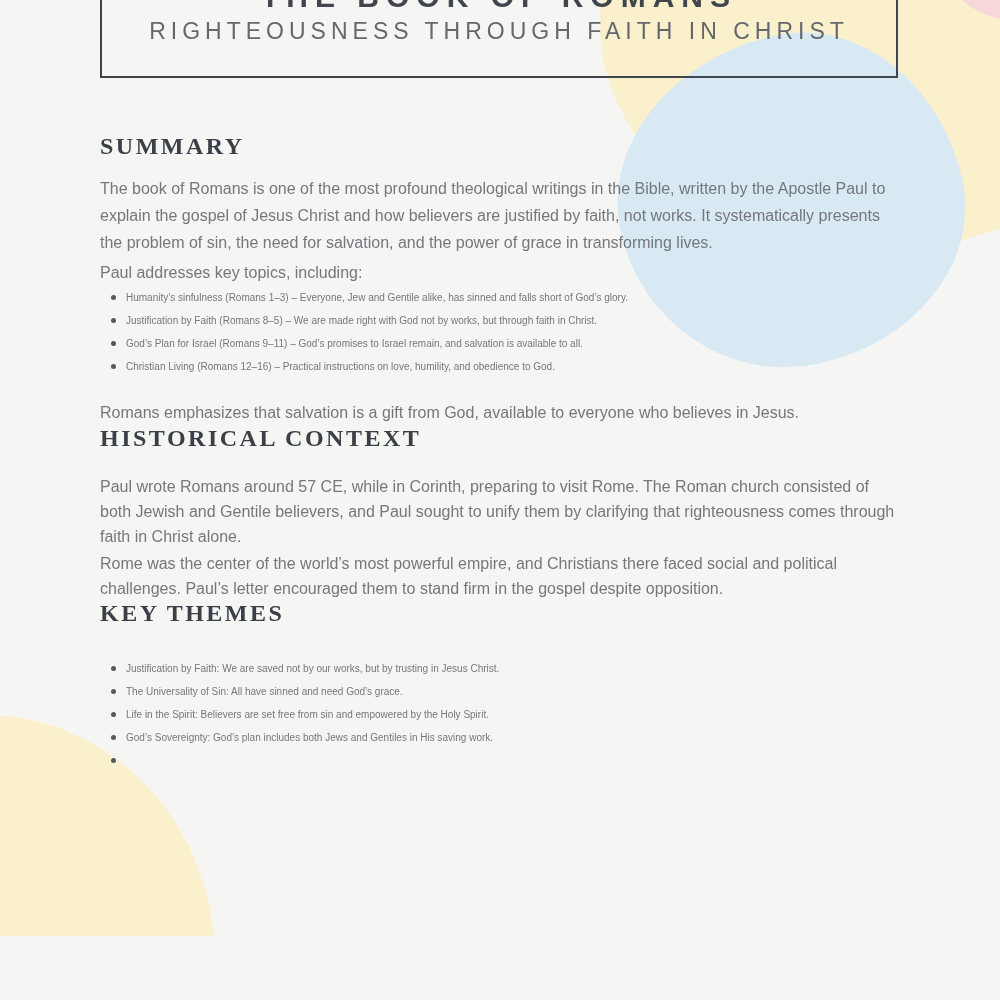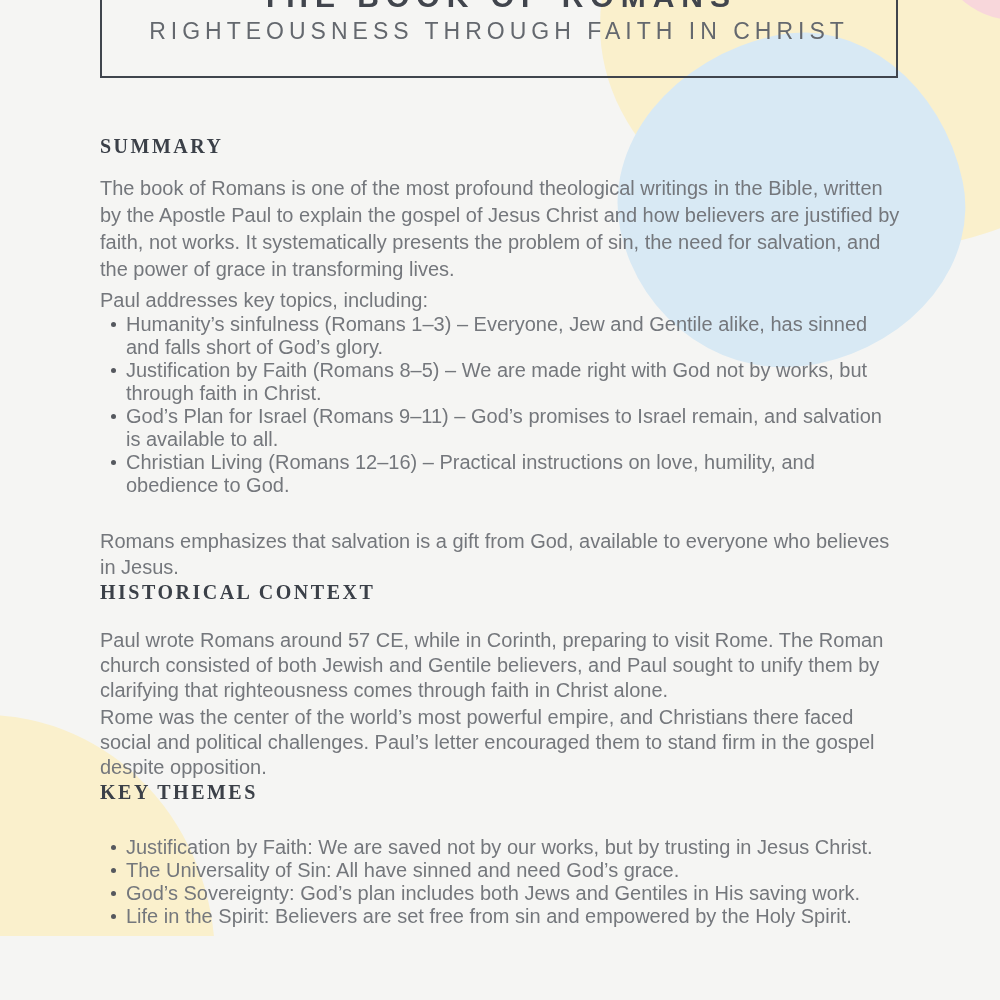--- a/index.html
+++ b/index.html
@@ -34,37 +34,37 @@
   }
   .subtitle{
     font-size:23px;letter-spacing:5px;color:#64686e;
     line-height:30px;margin-bottom:30px;white-space:nowrap;
   }
 
   
   .content{position:absolute;left:100px;top:0;width:800px;z-index:5;color:#74777c;}
   h2.sec{
     font-family:"Liberation Serif",serif;font-weight:bold;
-    font-size:20px;letter-spacing:2.5px;color:#3b4048;
+    font-size:24px;letter-spacing:2.5px;color:#3b4048;
     line-height:24px;margin:0;
   }
   .sec-summary{padding-top:134px;}
   .sec-historical{margin-top:42px;}
   .sec-themes{margin-top:41px;}
-  .para{font-size:20px;line-height:26px;margin:0;}
+  .para{font-size:16px;line-height:26px;margin:0;}
   .intro{margin-top:17px;line-height:27px;}
   .lead{margin-top:4px;}
-  .closing{margin-top:31px;}
+  .closing{margin-top:22px;}
   .hp1{margin-top:24px;line-height:25px;}
   .hp2{margin-top:2px;line-height:25px;}
   .bullets{margin-top:0;}
   .bullets-themes{margin-top:32px;}
   .bullet-item{
     position:relative;padding-left:26px;
-    font-size:20px;line-height:23px;
+    font-size:10px;line-height:23px;
   }
   .bullet-item .dot{
     position:absolute;left:11px;top:9px;width:5px;height:5px;border-radius:50%;
     background:#55585e;
   }
 </style>
 </head>
 <body>
 
 <div class="canvas">
@@ -117,25 +117,25 @@
       <div class="bullet-item">
         <span class="dot"></span>
         <span>Justification by Faith: We are saved not by our works, but by trusting in Jesus Christ.</span>
       </div>
       <div class="bullet-item">
         <span class="dot"></span>
         <span>The Universality of Sin: All have sinned and need God’s grace.</span>
       </div>
       <div class="bullet-item">
         <span class="dot"></span>
-        <span>God’s Sovereignty: God’s plan includes both Jews and Gentiles in His saving work.</span>
+        <span>Life in the Spirit: Believers are set free from sin and empowered by the Holy Spirit.</span>
       </div>
       <div class="bullet-item">
         <span class="dot"></span>
-        <span>Life in the Spirit: Believers are set free from sin and empowered by the Holy Spirit.</span>
+        <span>God’s Sovereignty: God’s plan includes both Jews and Gentiles in His saving work.</span>
       </div>
       <div class="bullet-item">
         <span class="dot"></span>
       </div>
     </div>
 
   </div>
 </div>
 
 </body></html>

